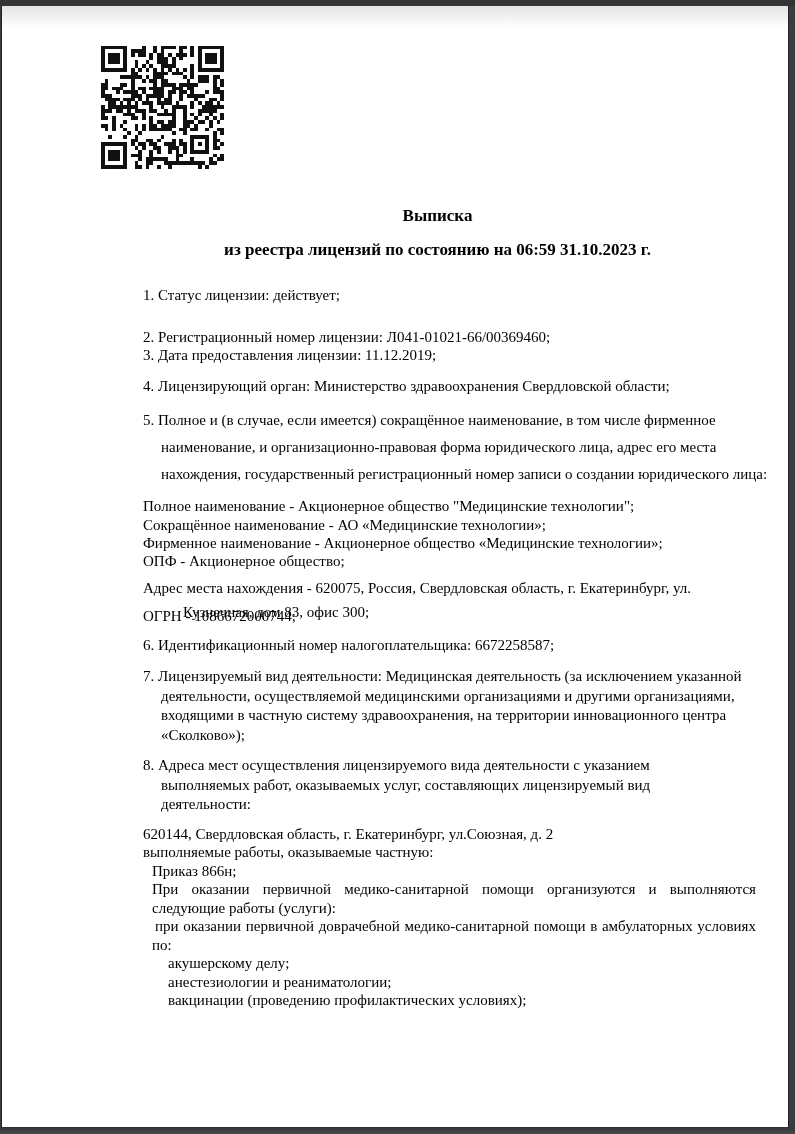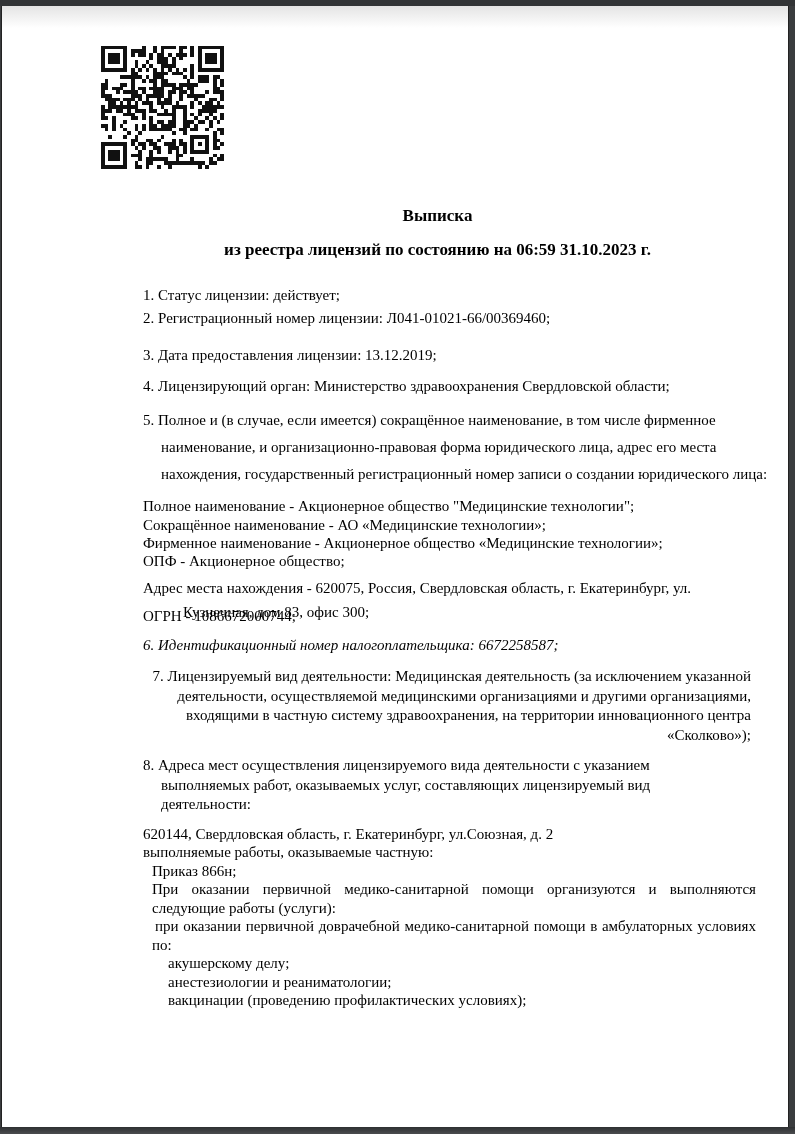--- a/index.html
+++ b/index.html
@@ -475,35 +475,35 @@
       <rect x="18" y="32" width="1" height="1"></rect>
       <rect x="26" y="32" width="1" height="1"></rect>
       <rect x="28" y="32" width="1" height="1"></rect>
     </g>
 </svg>
 
 <div class="title t1">Выписка</div>
 <div class="title t2">из реестра лицензий по состоянию на 06:59 31.10.2023 г.</div>
 
 <div class="txt" style="left:143px; top:286px;">1. Статус лицензии: действует;</div>
-<div class="txt" style="left:143px; top:309px;">2. Регистрационный номер лицензии: Л041-01021-66/00369460;</div>
-<div class="txt" style="left:143px; top:346px;">3. Дата предоставления лицензии: 13.12.2019;</div>
+<div class="txt" style="left:143px; top:328px;">2. Регистрационный номер лицензии: Л041-01021-66/00369460;</div>
+<div class="txt" style="left:143px; top:346px;">3. Дата предоставления лицензии: 11.12.2019;</div>
 <div class="txt" style="left:143px; top:377px;">4. Лицензирующий орган: Министерство здравоохранения Свердловской области;</div>
 <div class="para hang" style="left:143px; top:407px; width:620px; line-height:27px;">5. Полное и (в случае, если имеется) сокращённое наименование, в том числе фирменное наименование, и организационно-правовая форма юридического лица, адрес его места нахождения, государственный регистрационный номер записи о создании юридического лица:</div>
 
 <div class="txt" style="left:143px; top:497px;">Полное наименование - Акционерное общество "Медицинские технологии";</div>
 <div class="txt" style="left:143px; top:516px;">Сокращённое наименование - АО «Медицинские технологии»;</div>
 <div class="txt" style="left:143px; top:534px;">Фирменное наименование - Акционерное общество «Медицинские технологии»;</div>
 <div class="txt" style="left:143px; top:552px;">ОПФ - Акционерное общество;</div>
 <div class="txt" style="left:143px; top:571px;margin-top:8px;">Адрес места нахождения - 620075, Россия, Свердловская область, г. Екатеринбург, ул.</div>
 <div class="txt" style="left:143px; top:603px;margin-left:40px;">Кузнечная, дом 83, офис 300;</div>
 <div class="txt" style="left:143px; top:607px;">ОГРН - 1086672000744;</div>
 
-<div class="txt" style="left:143px; top:636px;font-style:italic;">6. Идентификационный номер налогоплательщика: 6672258587;</div>
-<div class="para hang" style="left:143px; top:667px; width:590px; line-height:19.5px;text-align:right;">7. Лицензируемый вид деятельности: Медицинская деятельность (за исключением указанной деятельности, осуществляемой медицинскими организациями и другими организациями, входящими в частную систему здравоохранения, на территории инновационного центра «Сколково»);</div>
+<div class="txt" style="left:143px; top:636px;">6. Идентификационный номер налогоплательщика: 6672258587;</div>
+<div class="para hang" style="left:143px; top:667px; width:590px; line-height:19.5px;">7. Лицензируемый вид деятельности: Медицинская деятельность (за исключением указанной деятельности, осуществляемой медицинскими организациями и другими организациями, входящими в частную систему здравоохранения, на территории инновационного центра «Сколково»);</div>
 <div class="para hang" style="left:143px; top:756px; width:580px; line-height:19.5px;">8. Адреса мест осуществления лицензируемого вида деятельности с указанием выполняемых работ, оказываемых услуг, составляющих лицензируемый вид деятельности:</div>
 
 <div class="txt" style="left:143px; top:825px;">620144, Свердловская область, г. Екатеринбург, ул.Союзная, д. 2</div>
 <div class="txt" style="left:143px; top:843px;">выполняемые работы, оказываемые частную:</div>
 <div class="txt" style="left:152px; top:862px;">Приказ 866н;</div>
 <div class="para just" style="left:152px; top:880px; width:604px;">При оказании первичной медико-санитарной помощи организуются и выполняются следующие работы (услуги):</div>
 <div class="para just" style="left:152px; top:917px; width:604px; text-indent:3px;">при оказании первичной доврачебной медико-санитарной помощи в амбулаторных условиях по:</div>
 <div class="txt" style="left:168px; top:954px;">акушерскому делу;</div>
 <div class="txt" style="left:168px; top:973px;">анестезиологии и реаниматологии;</div>
 <div class="txt" style="left:168px; top:991px;">вакцинации (проведению профилактических условиях);</div>

